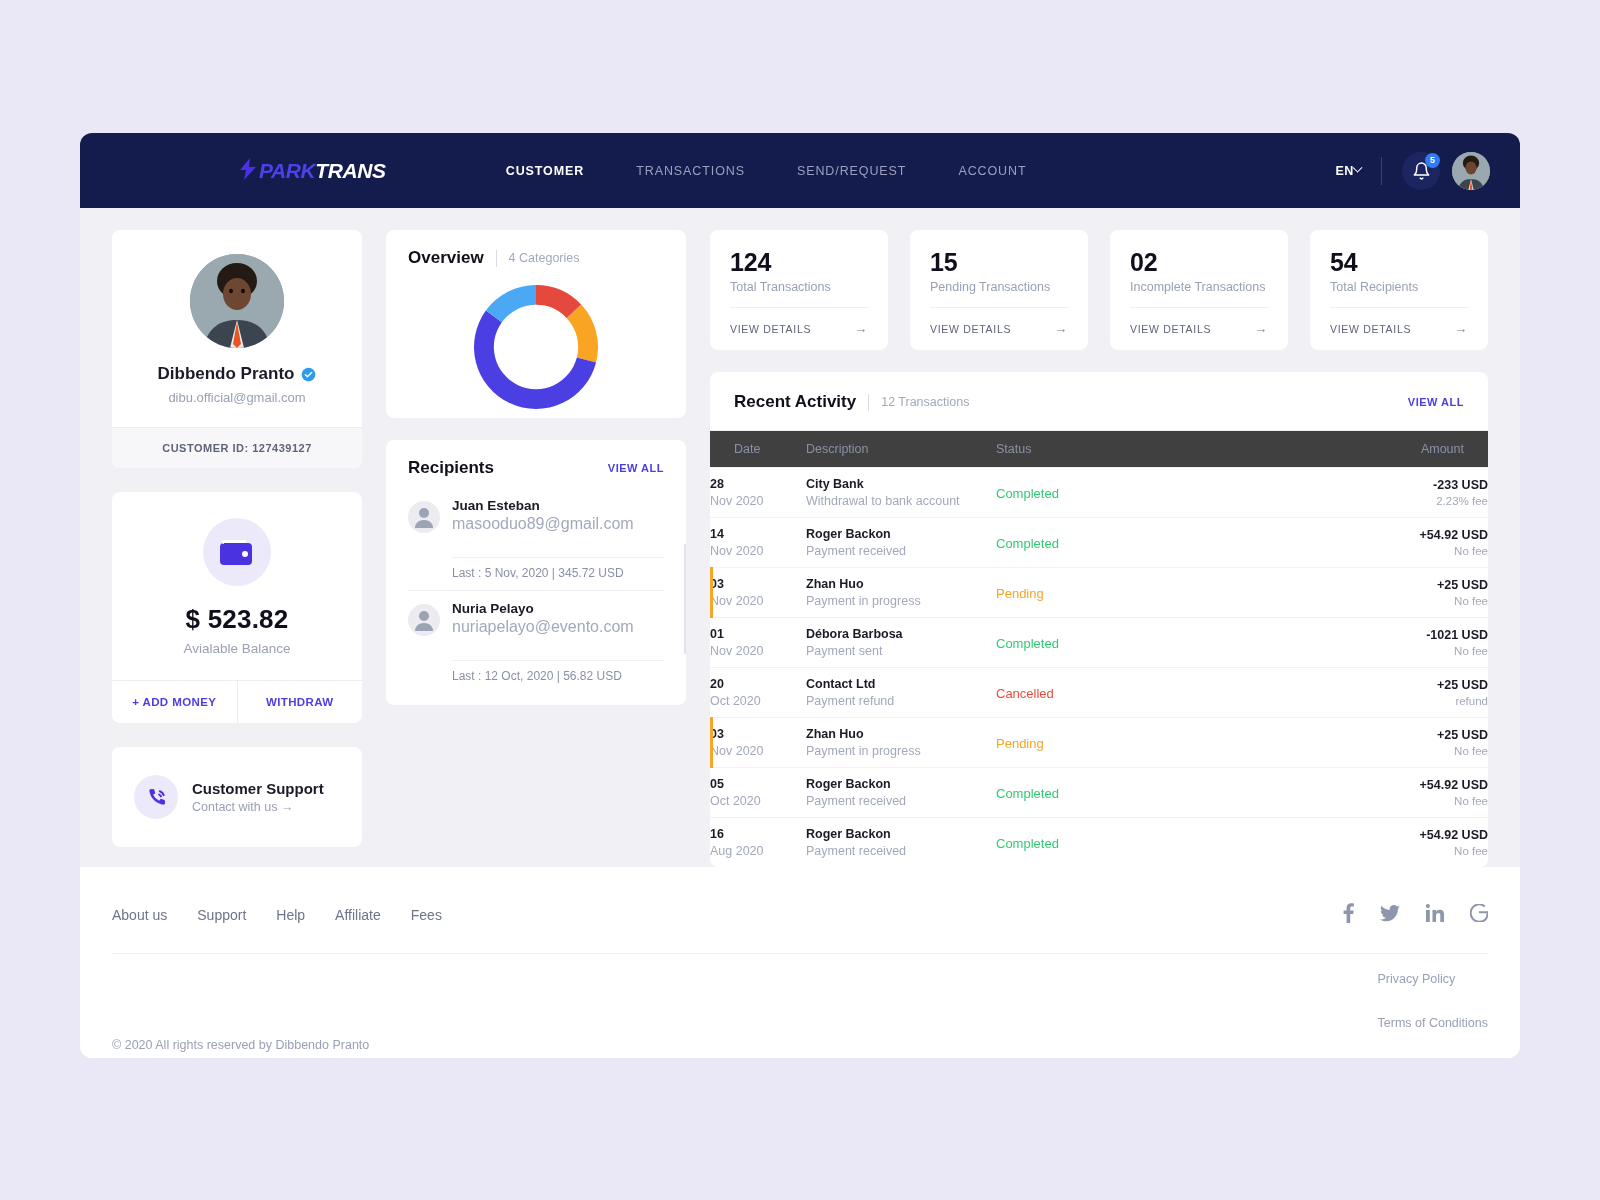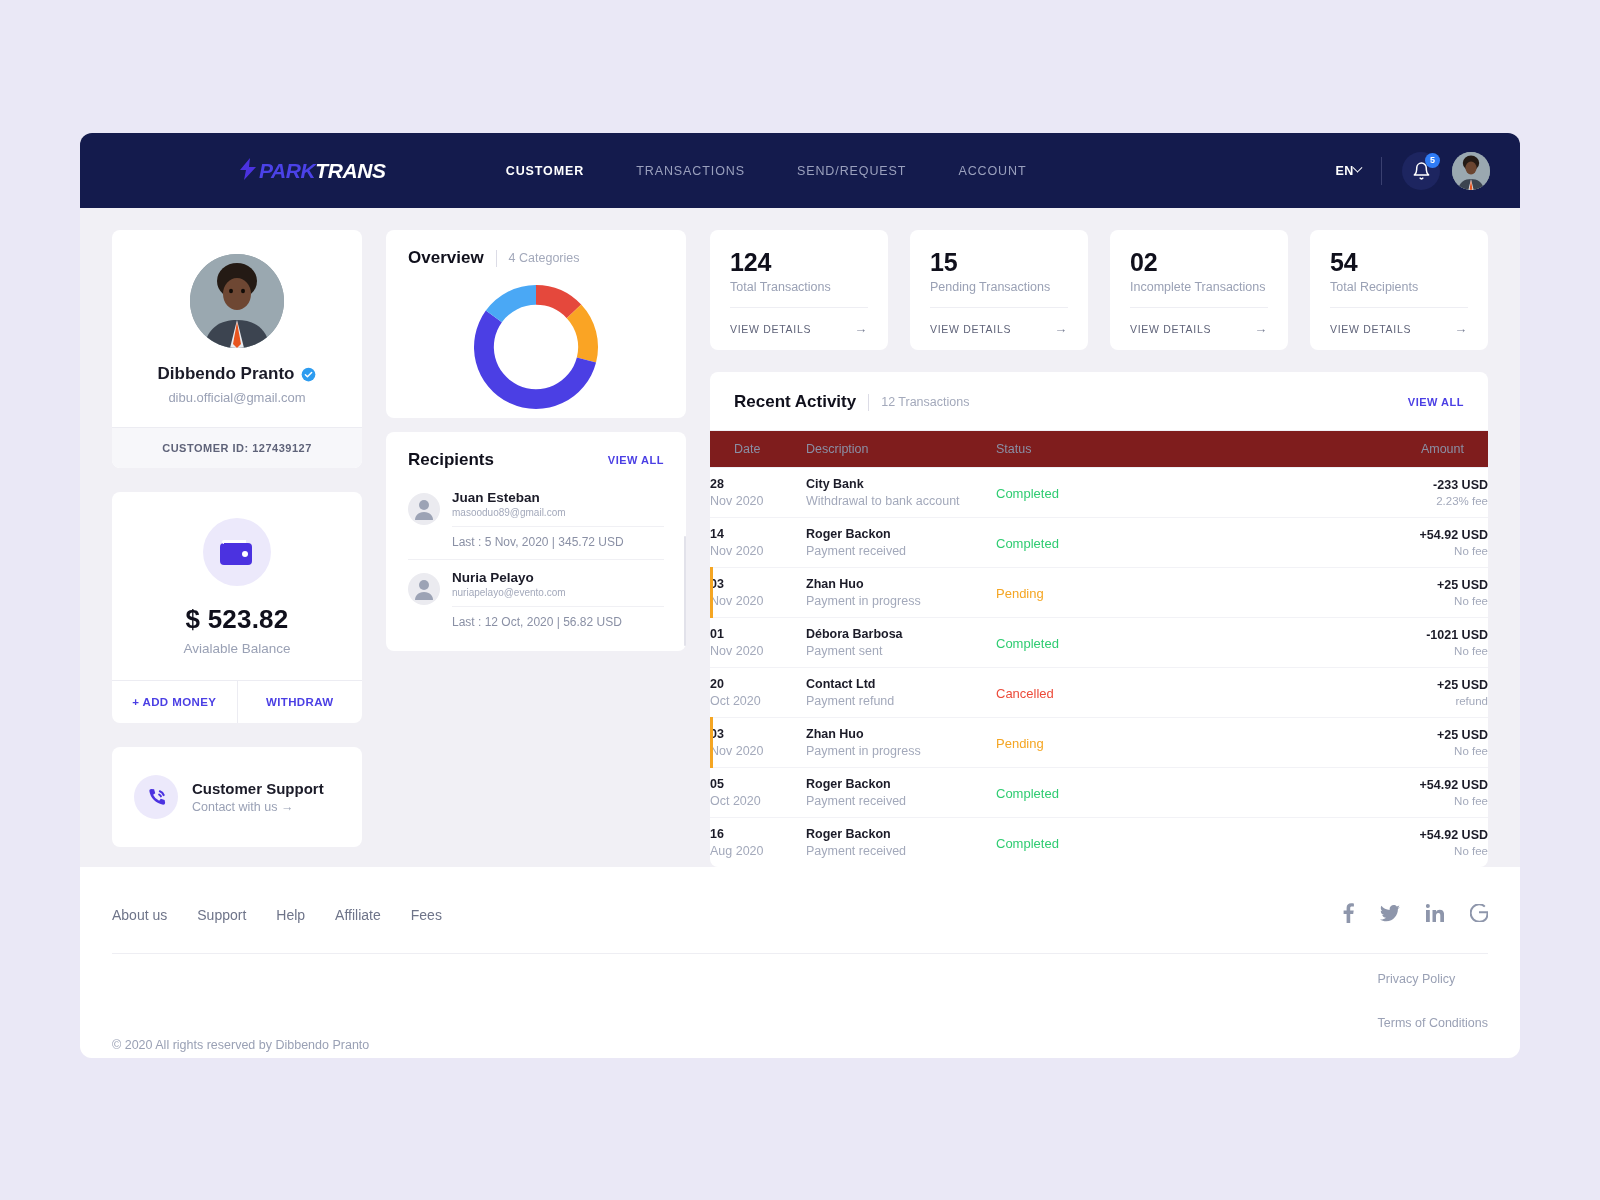--- a/index.html
+++ b/index.html
@@ -54,21 +54,21 @@
     display: flex; align-items: center; justify-content: center;
   }
   .avatar-hdr {
     width: 38px; height: 38px; border-radius: 50%; margin-left: 12px;
     background: #7d8e9a; overflow: hidden; position: relative;
   }
 
   
   .body { flex: 1; display: flex; padding: 22px 32px 0 32px; gap: 24px; }
   .col-left { width: 250px; display: flex; flex-direction: column; gap: 24px; }
-  .col-mid { width: 300px; display: flex; flex-direction: column; gap: 14px; }
+  .col-mid { width: 300px; display: flex; flex-direction: column; gap: 22px; }
   .col-right { flex: 1; }
 
   .card { background: #fff; border-radius: 8px; }
 
   
   .profile-top { padding: 24px 0 22px; text-align: center; }
   .pf-avatar {
     width: 94px; height: 94px; border-radius: 50%; margin: 0 auto 16px;
     background: #8c9aa2; overflow: hidden; position: relative;
   }
@@ -113,29 +113,29 @@
   .lg-item { width: 50%; display: flex; align-items: center; gap: 7px; font-size: 13.5px; color: #24242e; margin-bottom: 9px; }
   .lg-dot { width: 11px; height: 11px; border-radius: 50%; border: 2px solid #000; flex: 0 0 11px; }
 
   
   .rcp-list { position: relative; padding: 4px 22px 12px; }
   .rcp { display: flex; gap: 12px; padding: 10px 0 0; border-top: 1px solid #f0f0f4; }
   .rcp:first-child { border-top: none; }
   .rcp-av { width: 32px; height: 32px; border-radius: 50%; background: #ebebf0; flex: 0 0 32px; display: flex; align-items: flex-end; justify-content: center; overflow: hidden; margin-top: 3px; }
   .rcp-body { flex: 1; padding-bottom: 10px; }
   .rcp-name { font-size: 13.5px; font-weight: bold; color: #1b1b28; }
-  .rcp-mail { font-size: 10px; color: #a3a9bb; margin-top: 2px; padding-bottom: 8px; border-bottom: 1px solid #f0f0f4; }
+  .rcp-mail { font-size: 16px; color: #a3a9bb; margin-top: 2px; padding-bottom: 24px; border-bottom: 1px solid #f0f0f4; }
   .rcp-last { font-size: 12px; color: #8a90a5; margin-top: 8px; }
   .rcp-scroll { position: absolute; right: 0px; top: 60px; width: 2px; height: 110px; background: #e2e2ea; border-radius: 2px; }
 
   
   .act-head { display: flex; align-items: center; padding: 20px 24px 18px; }
   table.act { width: 100%; border-collapse: collapse; }
   table.act thead th {
-    background: #7f1d1d; font-size: 12.5px; color: #8a90a5; font-weight: normal;
+    background: #404040; font-size: 12.5px; color: #8a90a5; font-weight: normal;
     text-align: left; padding: 11px 0 11px 0; border-top: 1px solid #f0f0f4; border-bottom: 1px solid #f0f0f4;
   }
   table.act th.c-date { padding-left: 24px; width: 96px; }
   table.act th.c-desc { width: 190px; }
   table.act th.c-stat { width: 120px; }
   table.act th.c-amt { text-align: right; padding-right: 24px; }
   table.act tbody td { padding: 9px 0 9px 0; border-bottom: 1px solid #f2f2f6; vertical-align: middle; }
   table.act tbody tr:last-child td { border-bottom: none; }
   td.c-date { padding-left: 24px; }
   td.c-amt { text-align: right; padding-right: 24px; }

